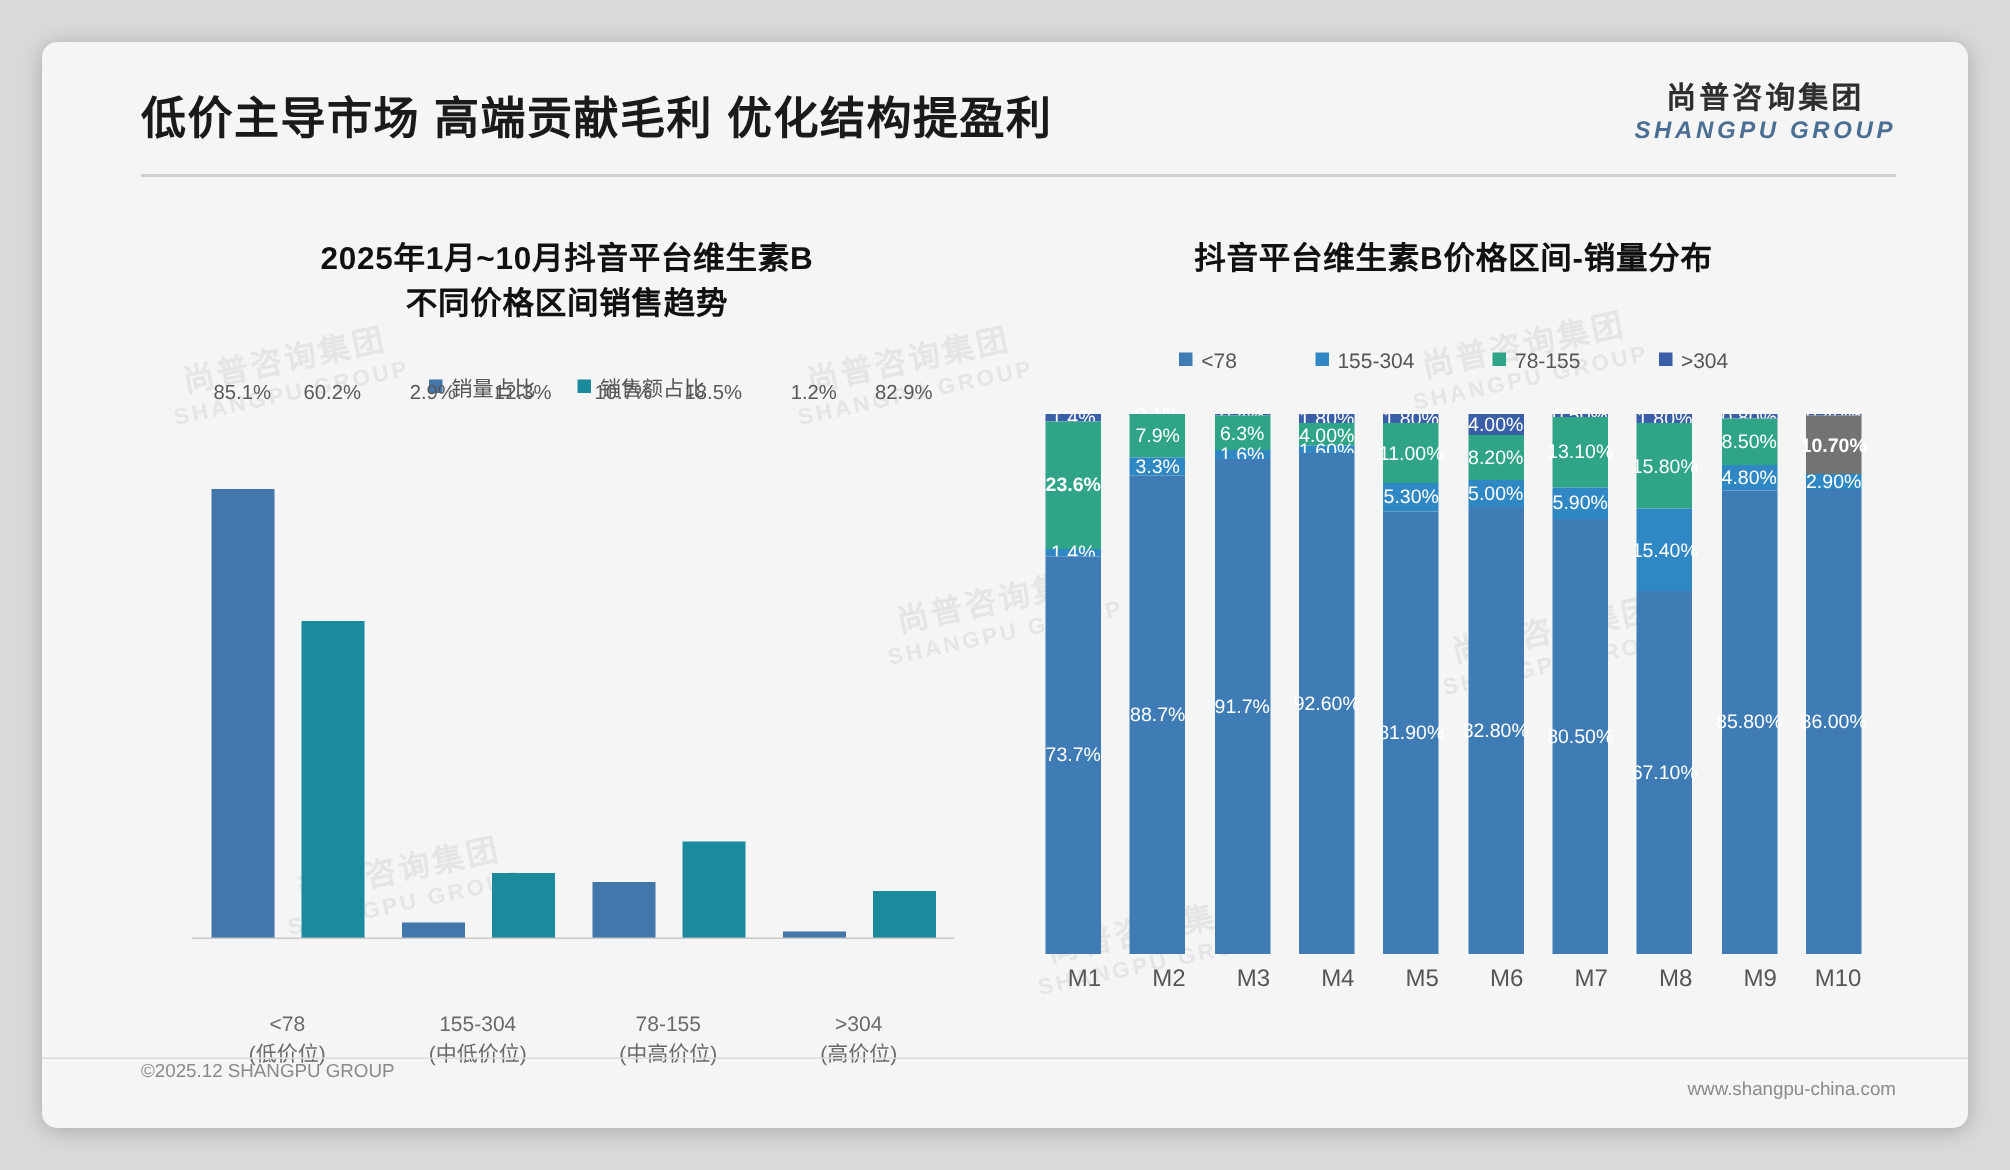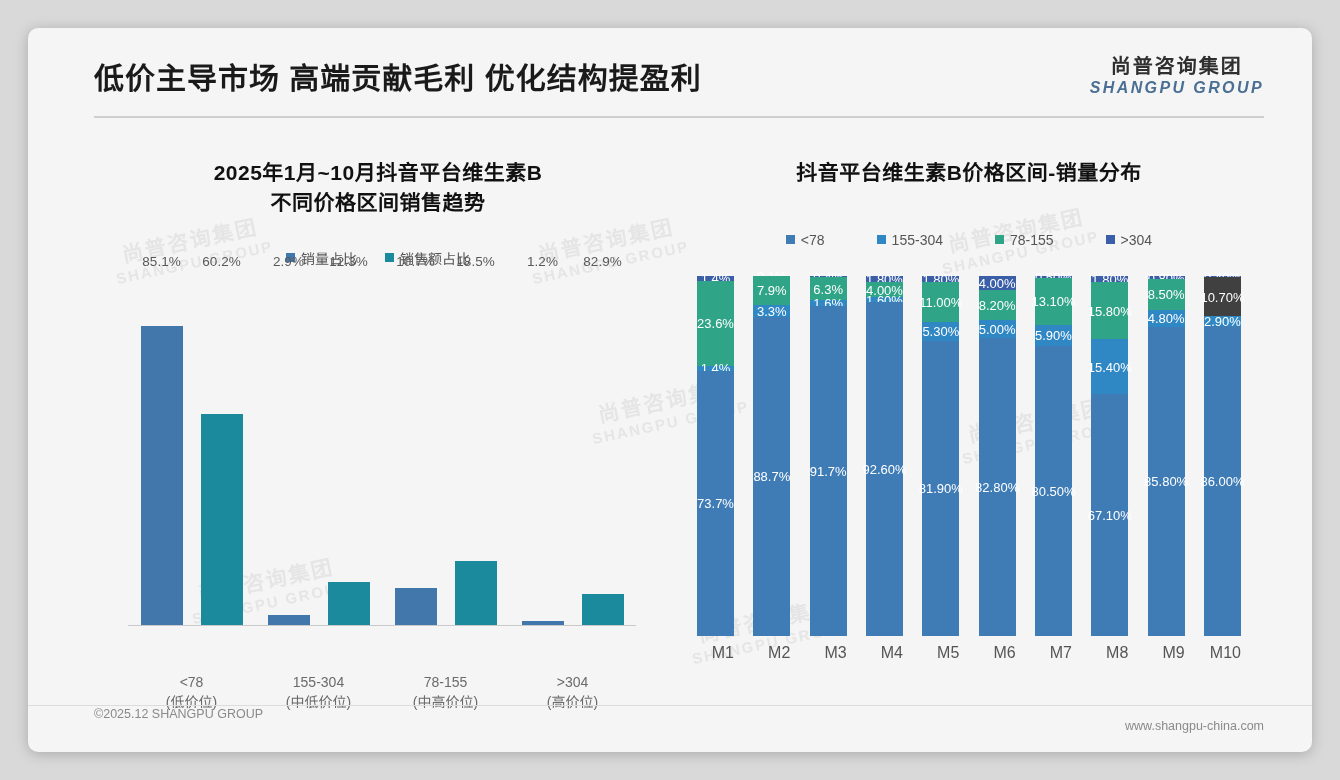--- a/index.html
+++ b/index.html
@@ -248,21 +248,21 @@
             <span class="lg-sw" style="background: rgb(58, 95, 168);"></span>
             <span class="lg-tx">&gt;304</span>
           </div>
         </div>
       <div class="schart">
         <div class="splot" id="splot">
             <div class="scol">
               <div class="sseg" style="height: 1.4%; background: rgb(58, 95, 168);">
                 <div class="sval">1.4%</div>
               </div>
-              <div class="sseg" style="height: 23.6%; background: rgb(47, 164, 135);">
+              <div class="sseg" style="height: 23.6%; background: rgb(47, 164, 135); font-weight: bold;">
                 <div class="sval">23.6%</div>
               </div>
               <div class="sseg" style="height: 1.4%; background: rgb(47, 135, 196);">
                 <div class="sval">1.4%</div>
               </div>
               <div class="sseg" style="height: 73.7%; background: rgb(63, 124, 182);">
                 <div class="sval">73.7%</div>
               </div>
             </div>
             <div class="scol">
@@ -374,21 +374,21 @@
                 <div class="sval">4.80%</div>
               </div>
               <div class="sseg" style="height: 85.8%; background: rgb(63, 124, 182);">
                 <div class="sval">85.80%</div>
               </div>
             </div>
             <div class="scol">
               <div class="sseg" style="height: 0.4%; background: rgb(58, 95, 168);">
                 <div class="sval">0.40%</div>
               </div>
-              <div class="sseg" style="height: 10.7%; background: #404040;">
+              <div class="sseg" style="height: 10.7%; background: #737373; font-weight: bold;">
                 <div class="sval">10.70%</div>
               </div>
               <div class="sseg" style="height: 2.9%; background: rgb(47, 135, 196);">
                 <div class="sval">2.90%</div>
               </div>
               <div class="sseg" style="height: 86%; background: rgb(63, 124, 182);">
                 <div class="sval">86.00%</div>
               </div>
             </div>
           </div>

